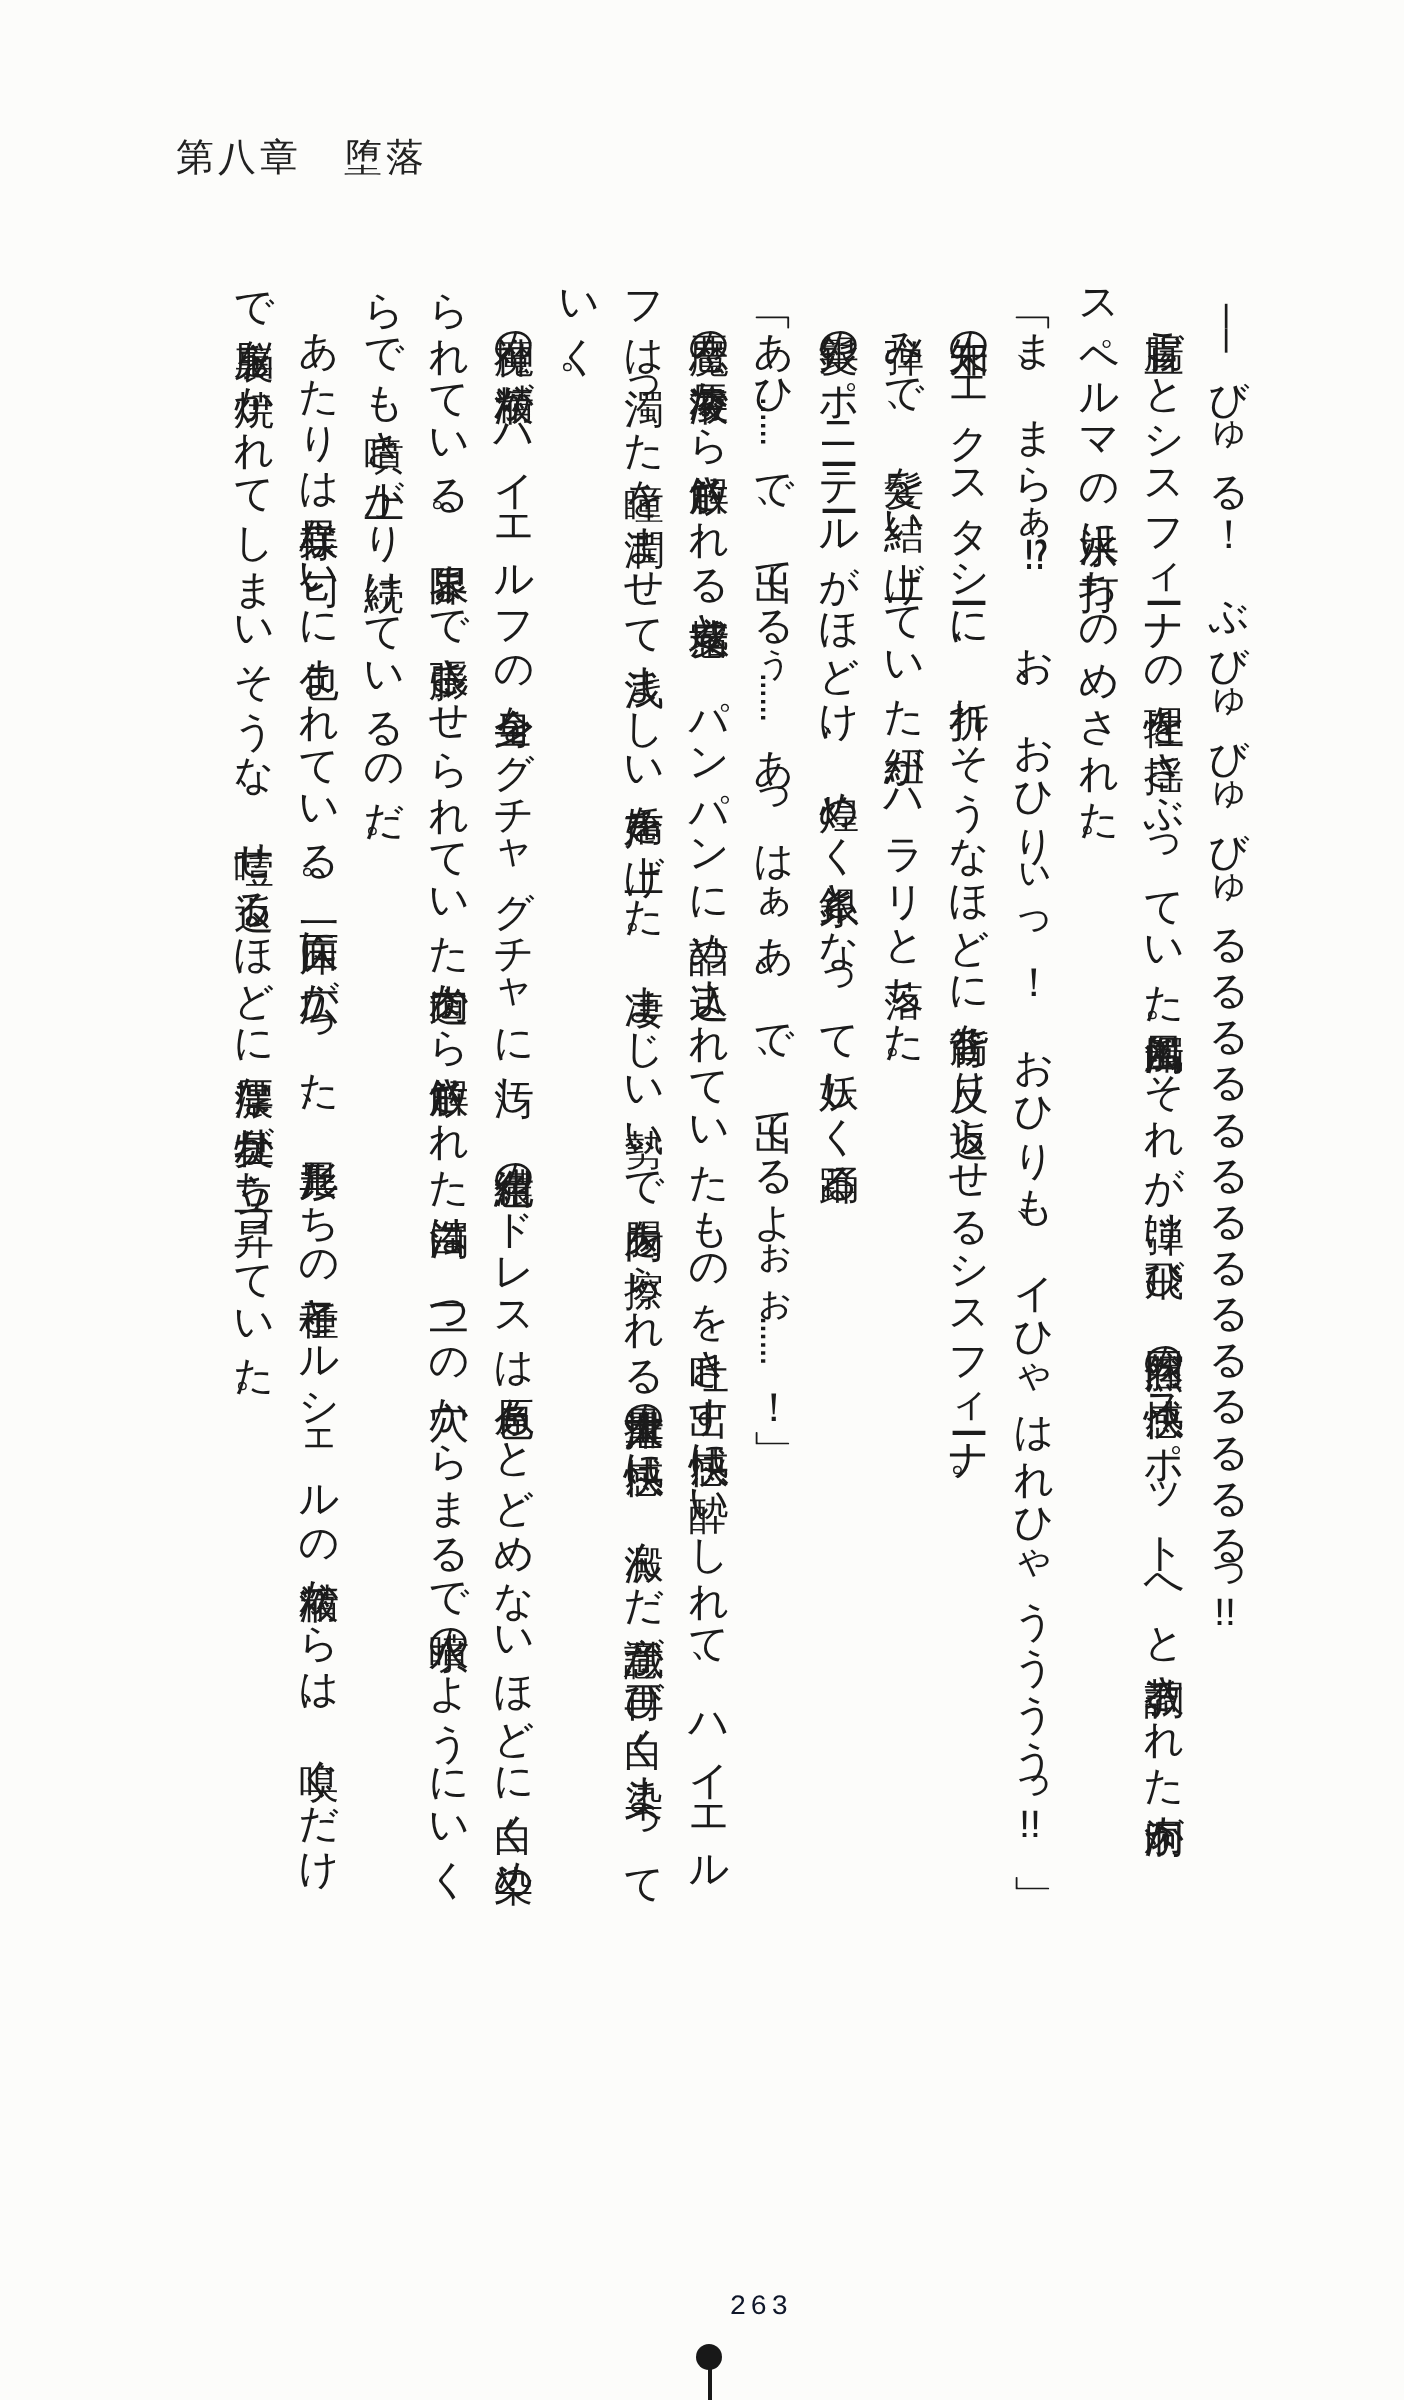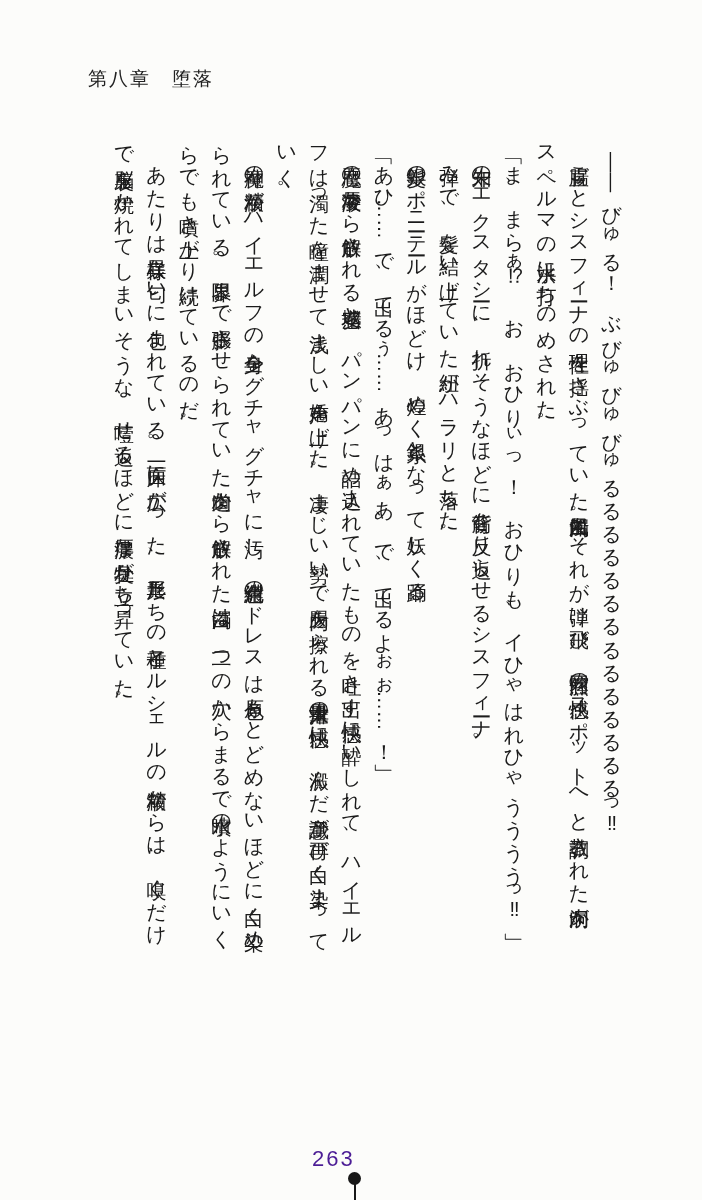--- a/index.html
+++ b/index.html
@@ -5,21 +5,21 @@
   html, body {
     margin: 0;
     padding: 0;
   }
   .page {
     position: relative;
     width: 702px;
     height: 1200px;
     background: #fcfcfa;
     overflow: hidden;
-    font-family: Liberation Sans, sans-serif;
+    font-family: Liberation Mono, monospace;
     color: #1e1e1e;
   }
   
   .running-head {
     position: absolute;
     left: 88px;
     top: 66px;
     font-size: 19px;
     letter-spacing: 2px;
     white-space: pre;
@@ -42,24 +42,24 @@
     margin: 0;
     padding: 0;
     text-indent: 1em;
   }
   
   .page-number {
     position: absolute;
     left: 312px;
     top: 1146px;
     width: 84px;
-    text-align: left;
-    font-size: 22px;
+    text-align: right;
+    font-size: 14px;
     letter-spacing: 2px;
-    color: #4c1d95;
+    color: #0f172a;
   }
   .binding-dot {
     position: absolute;
     left: 348px;
     top: 1172px;
     width: 13px;
     height: 13px;
     border-radius: 50%;
     background: #181818;
   }

